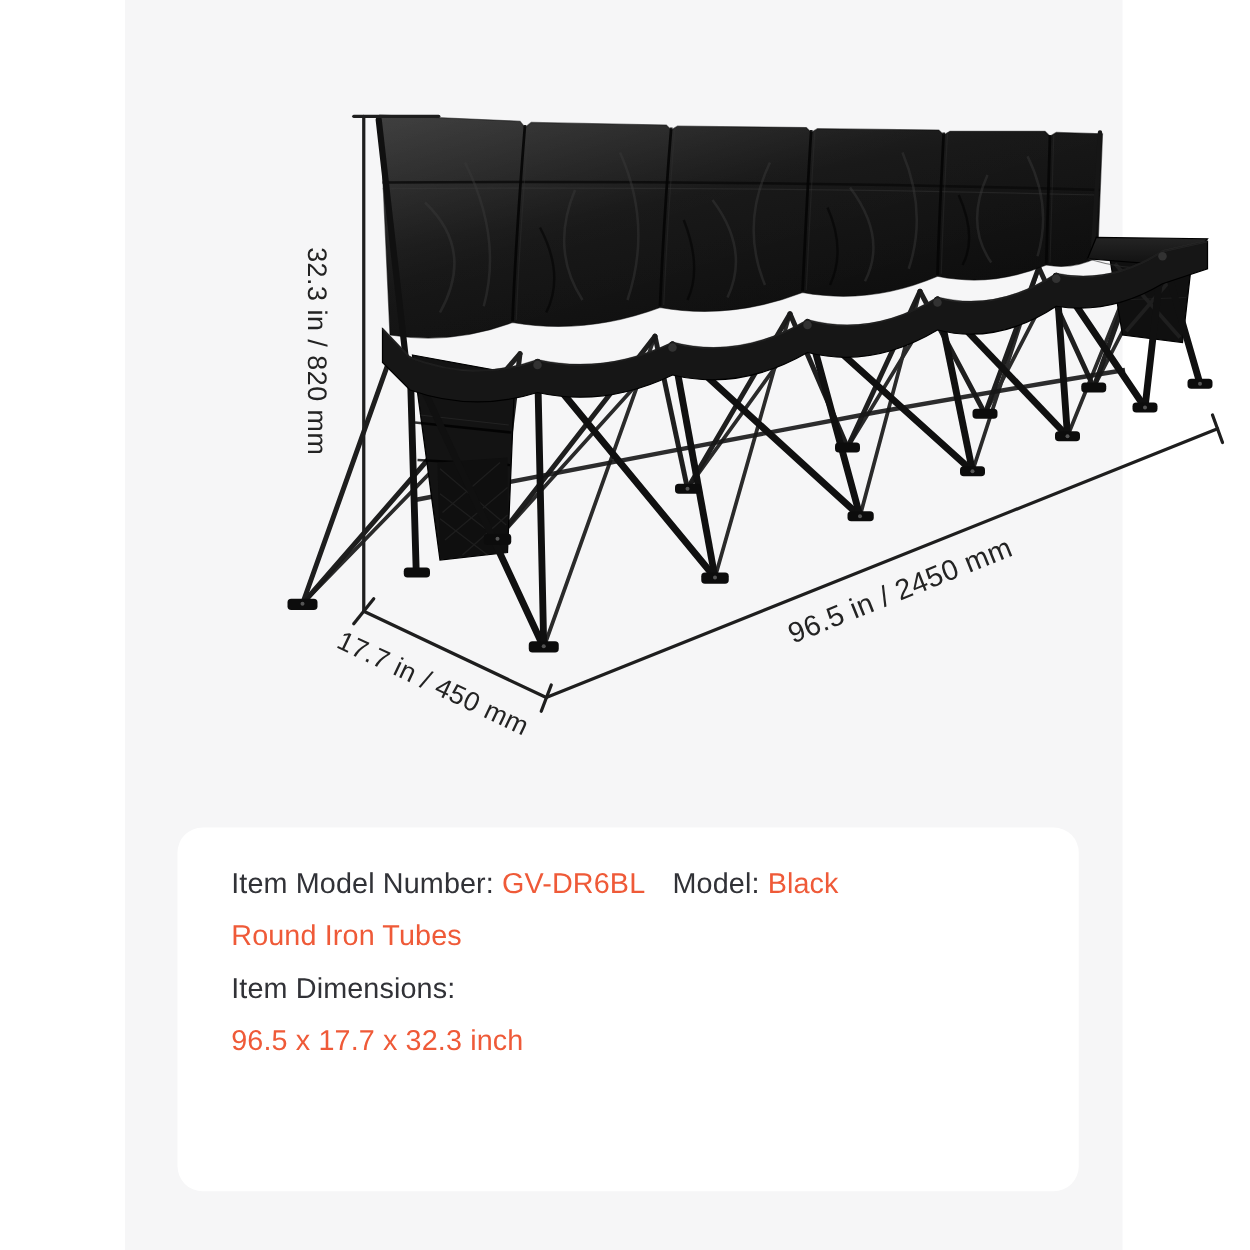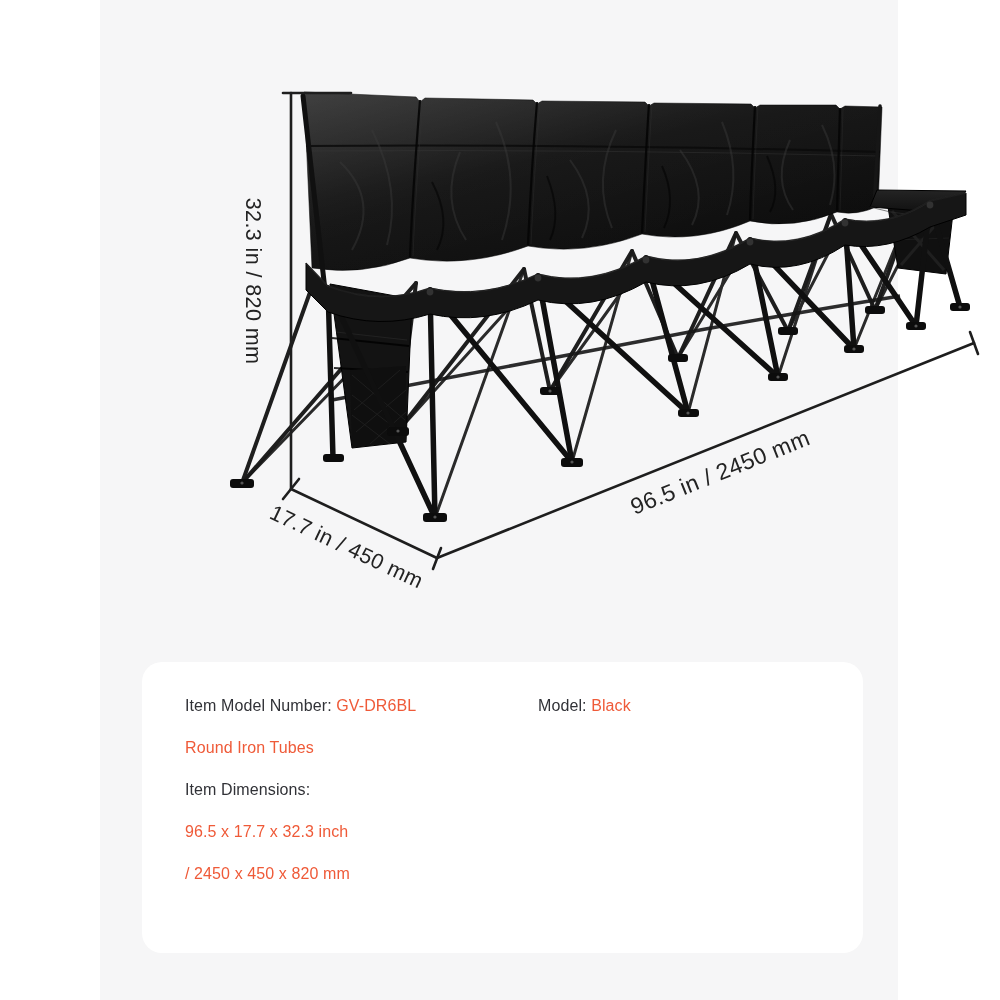--- a/index.html
+++ b/index.html
@@ -16,21 +16,21 @@
   .spec-card{
     position:absolute;left:142px;top:662px;width:721px;height:291px;
     background:#ffffff;border-radius:20px;
     box-sizing:border-box;
   }
   .col{position:absolute;top:23px;}
   .col-left{left:43px;}
   .col-right{left:396px;}
   .spec-row{
     height:42px;line-height:42px;white-space:nowrap;
-    font-size:16px;font-weight:500;letter-spacing:0.1px;
+    font-size:23px;font-weight:500;letter-spacing:0.1px;
   }
   .lab{color:#313237;}
   .val{color:#ef5a38;}
   .dim-text{
     font-size:21.5px;fill:#232323;letter-spacing:0.4px;
   }
   .dim-text-long{font-size:23px;}
 </style>
 </head>
 <body>
@@ -265,23 +265,20 @@
     </div>
     <div class="spec-row">
       <span class="lab"></span><span class="val">Round Iron Tubes</span>
     </div>
     <div class="spec-row">
       <span class="lab">Item Dimensions:</span><span class="val"></span>
     </div>
     <div class="spec-row">
       <span class="lab"></span><span class="val">96.5 x 17.7 x 32.3 inch</span>
     </div>
-    <div class="spec-row">
-      <span class="lab"></span><span class="val">/ 2450 x 450 x 820 mm</span>
-    </div>
   </div>
   <div class="col col-right">
     <div class="spec-row">
       <span class="lab">Model: </span><span class="val">Black</span>
     </div>
     <div class="spec-row">
       <span class="lab"></span><span class="val"></span>
     </div>
   </div>
 </div>

